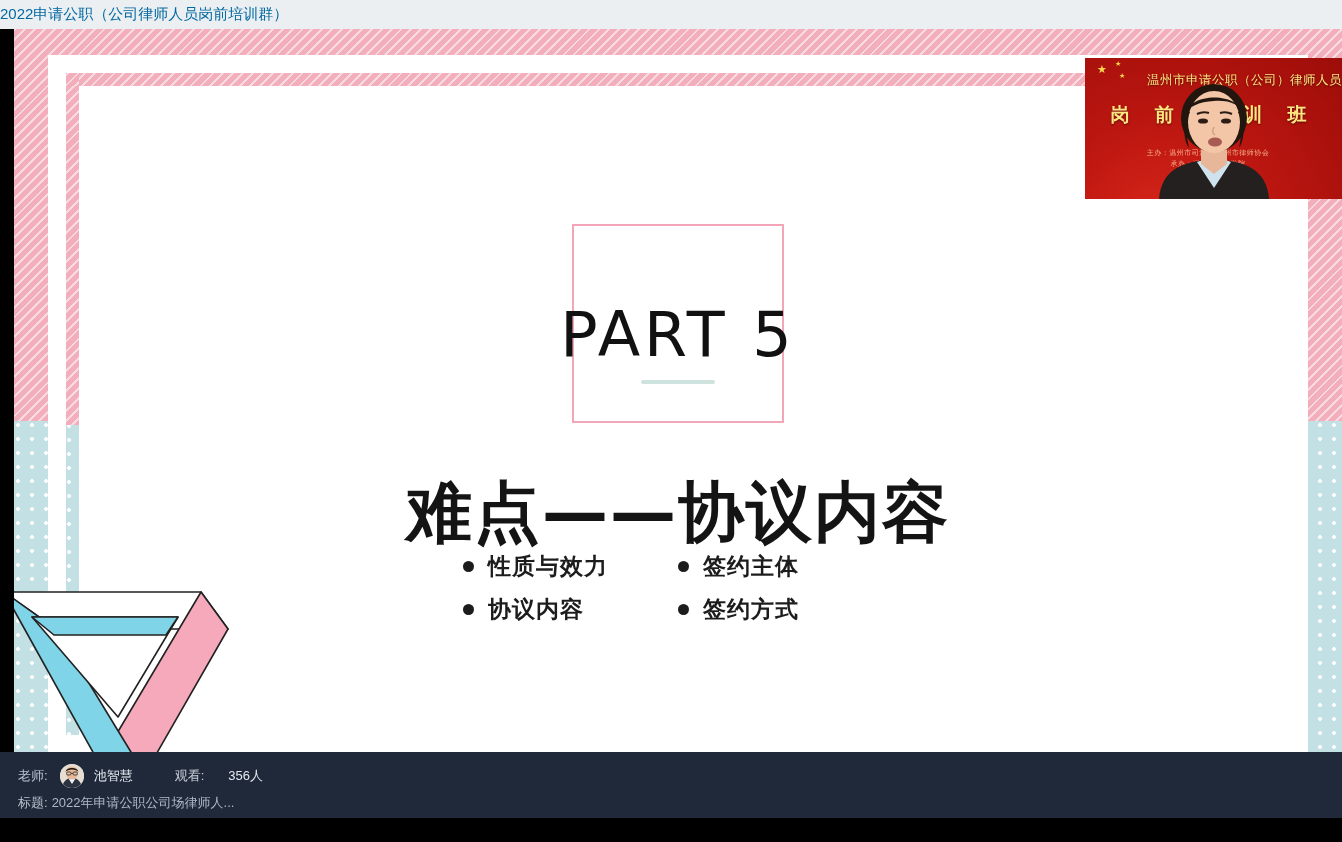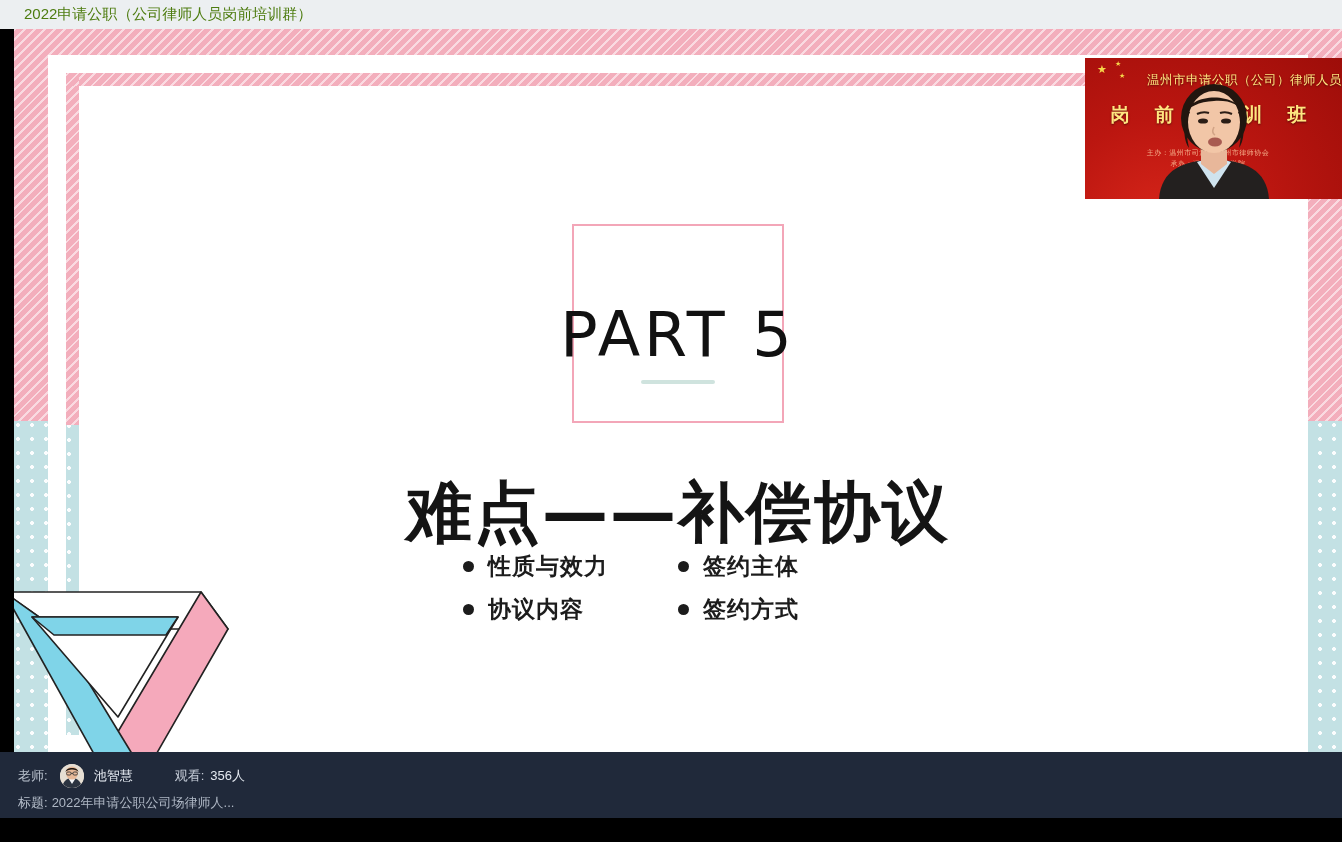--- a/index.html
+++ b/index.html
@@ -10,21 +10,21 @@
   }
   #app { position:relative; width:1342px; height:842px; background:#000; }
 
   
   .titlebar {
     position:absolute; left:0; top:0; width:1342px; height:29px;
     background:#eceff1;
     display:flex; align-items:center;
   }
   .titlebar .title {
-    margin-left:24px; font-size:15px; color:#4d7c0f; white-space:nowrap;
+    font-size:15px; color:#0369a1; white-space:nowrap;
   }
 
   
   .stage {
     position:absolute; left:0; top:29px; width:1342px; height:747px;
     background:#000; overflow:hidden;
   }
 
   
   .slide {
@@ -231,21 +231,21 @@
       </div>
 
       <div class="content">
 
         <div class="part-wrap">
           <div class="part-box"></div>
           <div class="part-label">PART  5</div>
           <div class="part-dash"></div>
         </div>
 
-        <div class="headline">难点——补偿协议</div>
+        <div class="headline">难点——协议内容</div>
 
         <div class="bullets">
           <div class="bullet">
             <span class="dot"></span>
             <span>性质与效力</span>
           </div>
           <div class="bullet">
             <span class="dot"></span>
             <span>签约主体</span>
           </div>
@@ -321,21 +321,21 @@
           <path d="M8.5,14.5 L12,20 L15.5,14.5 Z" fill="#f2f4f6"></path>
           <ellipse cx="12" cy="9" rx="6" ry="6.6" fill="#e8b998"></ellipse>
           <path d="M5.6,8 C6,2.6 18,2.6 18.4,8 C17,4.6 7,4.6 5.6,8 Z" fill="#20160f"></path>
           <rect x="6.6" y="8" width="4.4" height="3" rx="1.2" fill="none" stroke="#3a3a3a" stroke-width="0.9"></rect>
           <rect x="13" y="8" width="4.4" height="3" rx="1.2" fill="none" stroke="#3a3a3a" stroke-width="0.9"></rect>
           <path d="M11,9.4 h2" stroke="#3a3a3a" stroke-width="0.9"></path>
         </svg>
       </span>
       <span class="teacher-name">池智慧</span>
       <span class="views">观看:</span>
-      <span class="views-val" style="margin-left:6px;">356人</span>
+      <span class="views-val" style="margin-left:24px;">356人</span>
     </div>
     <div class="row2">
       <span class="lbl">标题:</span>
       <span class="title-val">2022年申请公职公司场律师人...</span>
     </div>
   </div>
 
 </div>
 
 </body></html>

